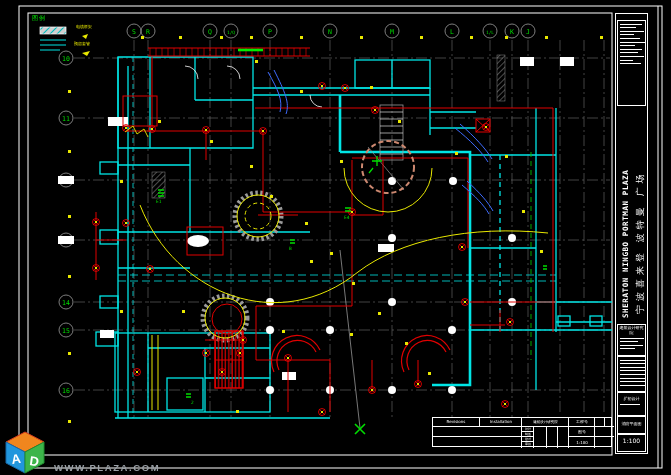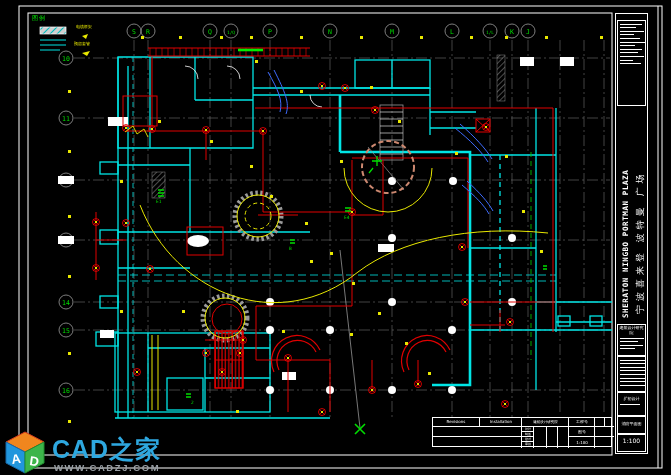--- a/index.html
+++ b/index.html
@@ -555,17 +555,16 @@
   </div>
 
   <div id="logo" class="ov">
     <svg width="44" height="44">
       <polygon points="21,1 40,11 21,21 2,11" fill="#f0861e" stroke="#d23b1e" stroke-width="1"></polygon>
       <polygon points="2,11 21,21 21,42 2,32" fill="#2196dd" stroke="#1669a8" stroke-width="1"></polygon>
       <polygon points="40,11 21,21 21,42 40,32" fill="#3cb54a" stroke="#1f8c2f" stroke-width="1"></polygon>
       <text x="8" y="33" font-size="13" font-weight="bold" fill="#fff" font-family="Liberation Sans, sans-serif" transform="rotate(-8 8 33)">A</text>
       <text x="25" y="34" font-size="13" font-weight="bold" fill="#fff" font-family="Liberation Sans, sans-serif" transform="rotate(8 25 34)">D</text>
     </svg>
-    <div class="brand">CAD之家</div>
-    <div class="site">WWW.CADZJ.COM</div>
+    <div class="site">WWW.PLAZA.COM</div>
   </div>
 
 </div>
 
 </body></html>

